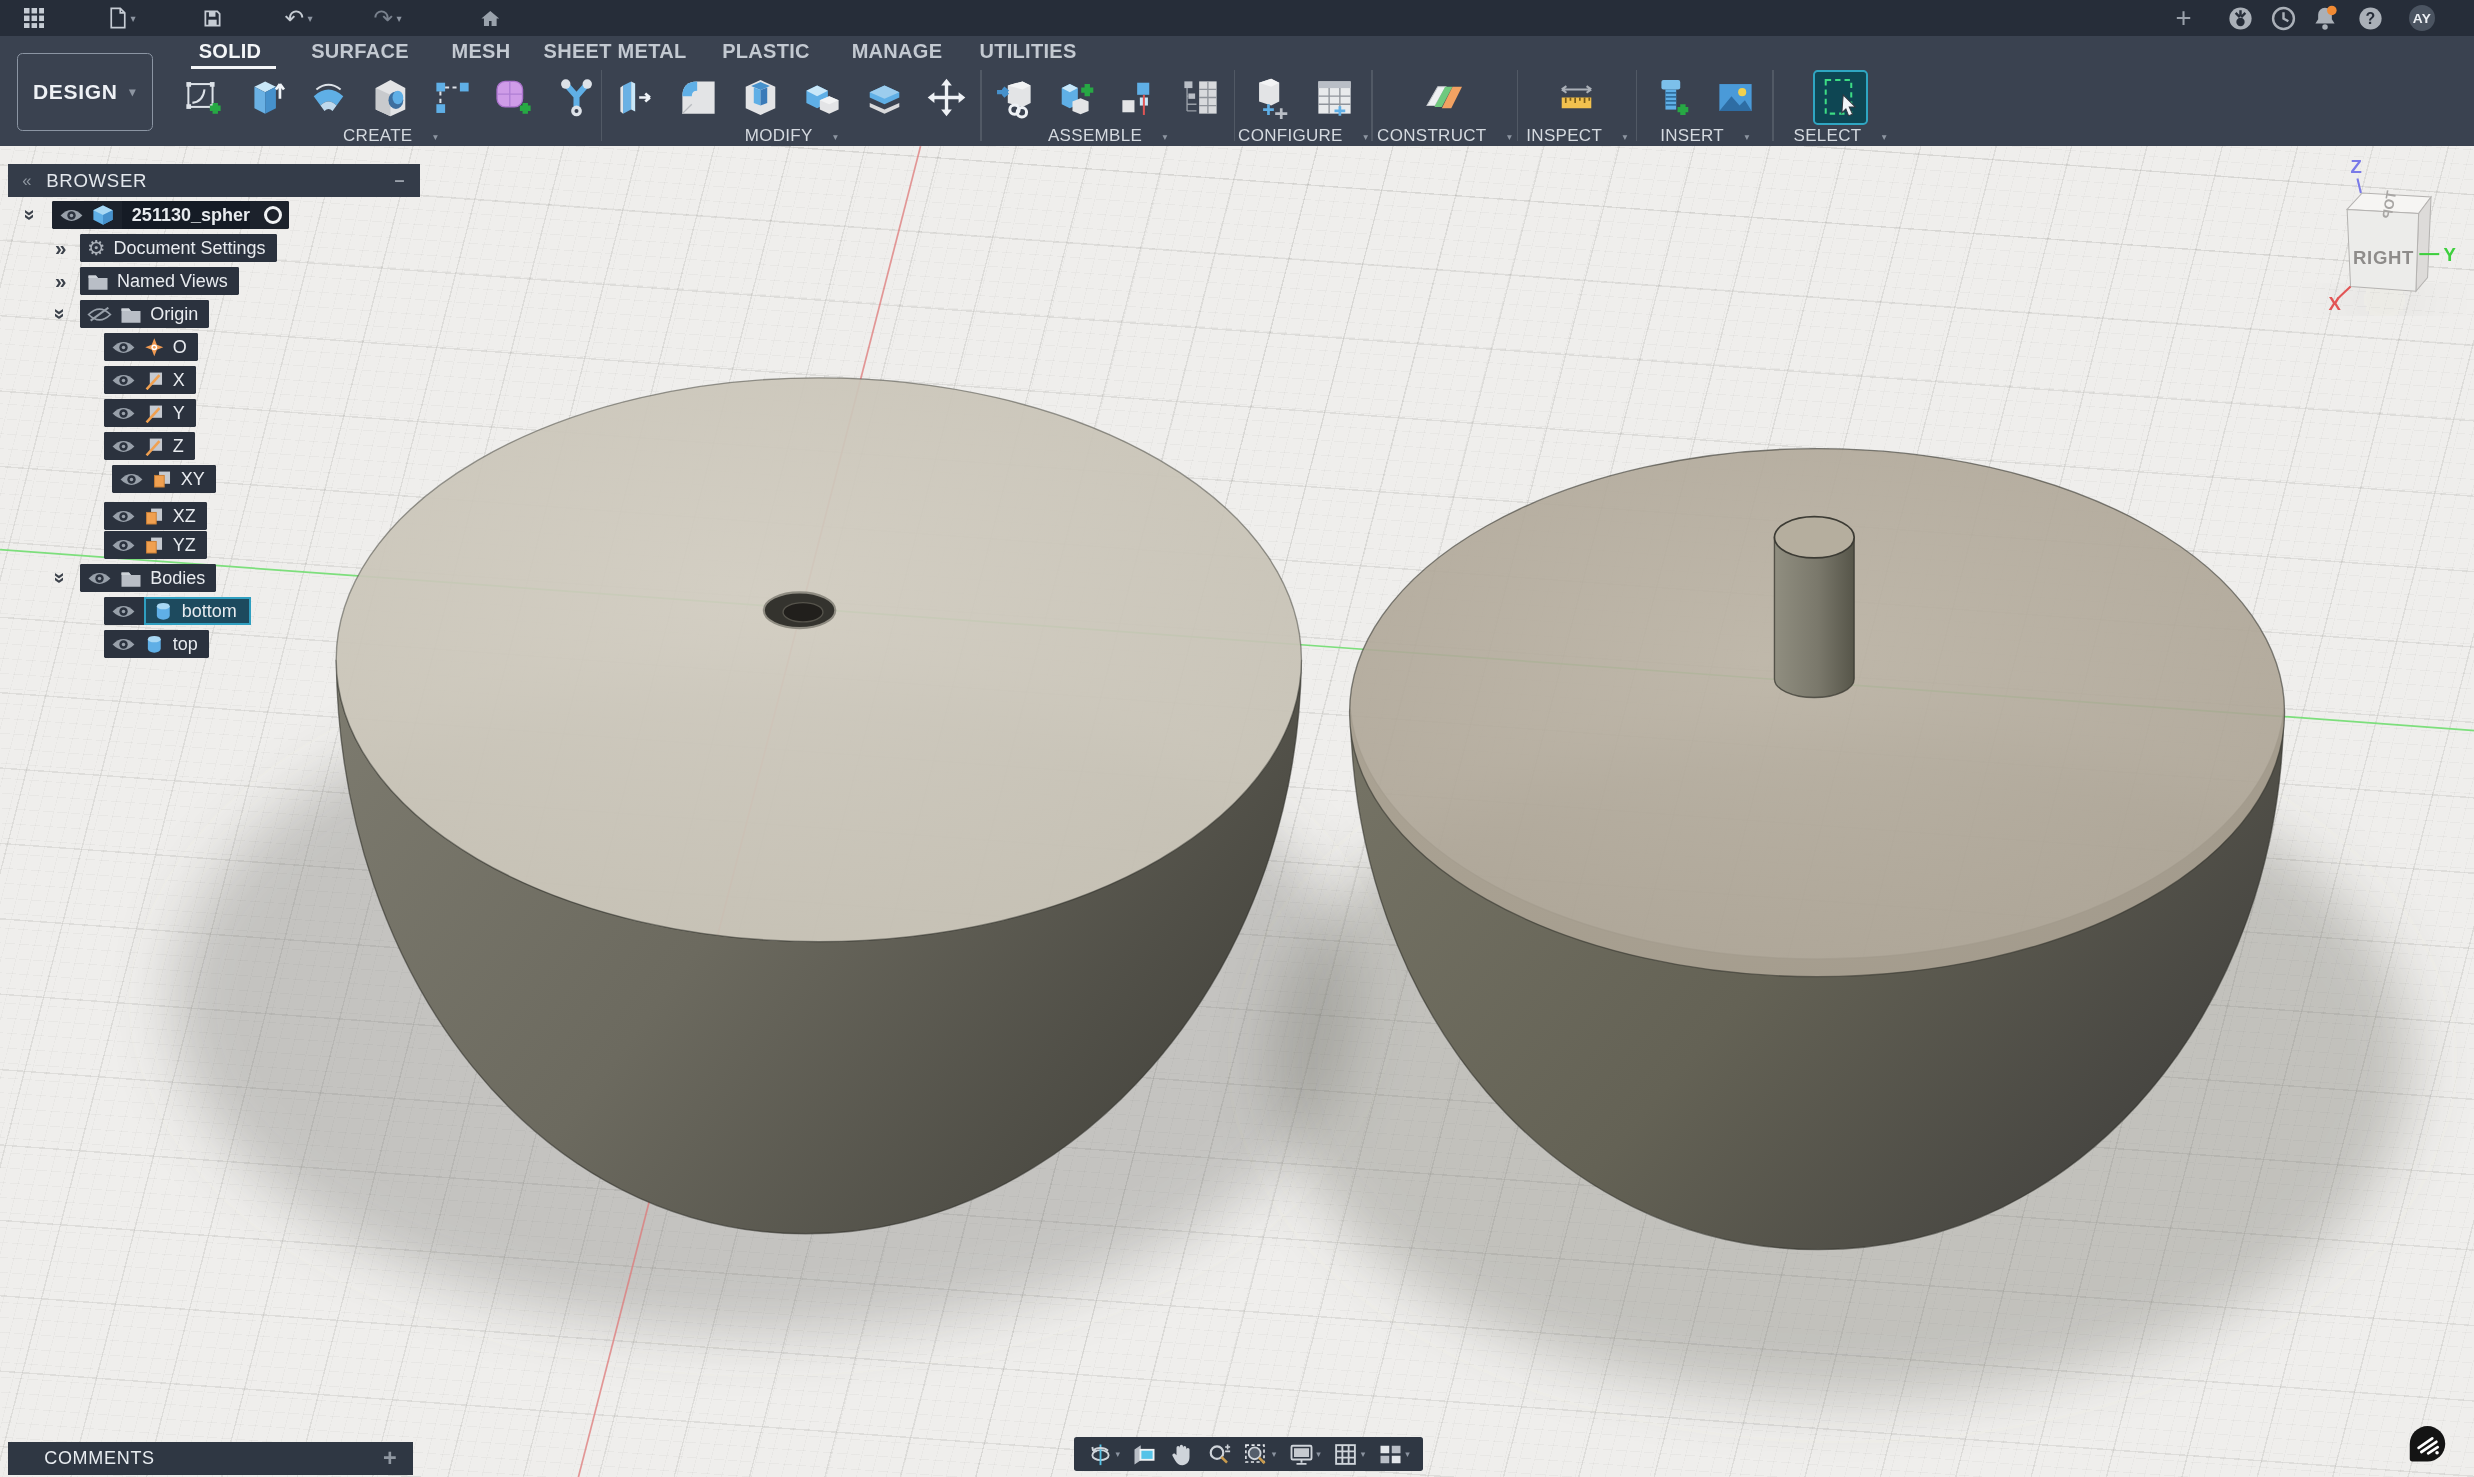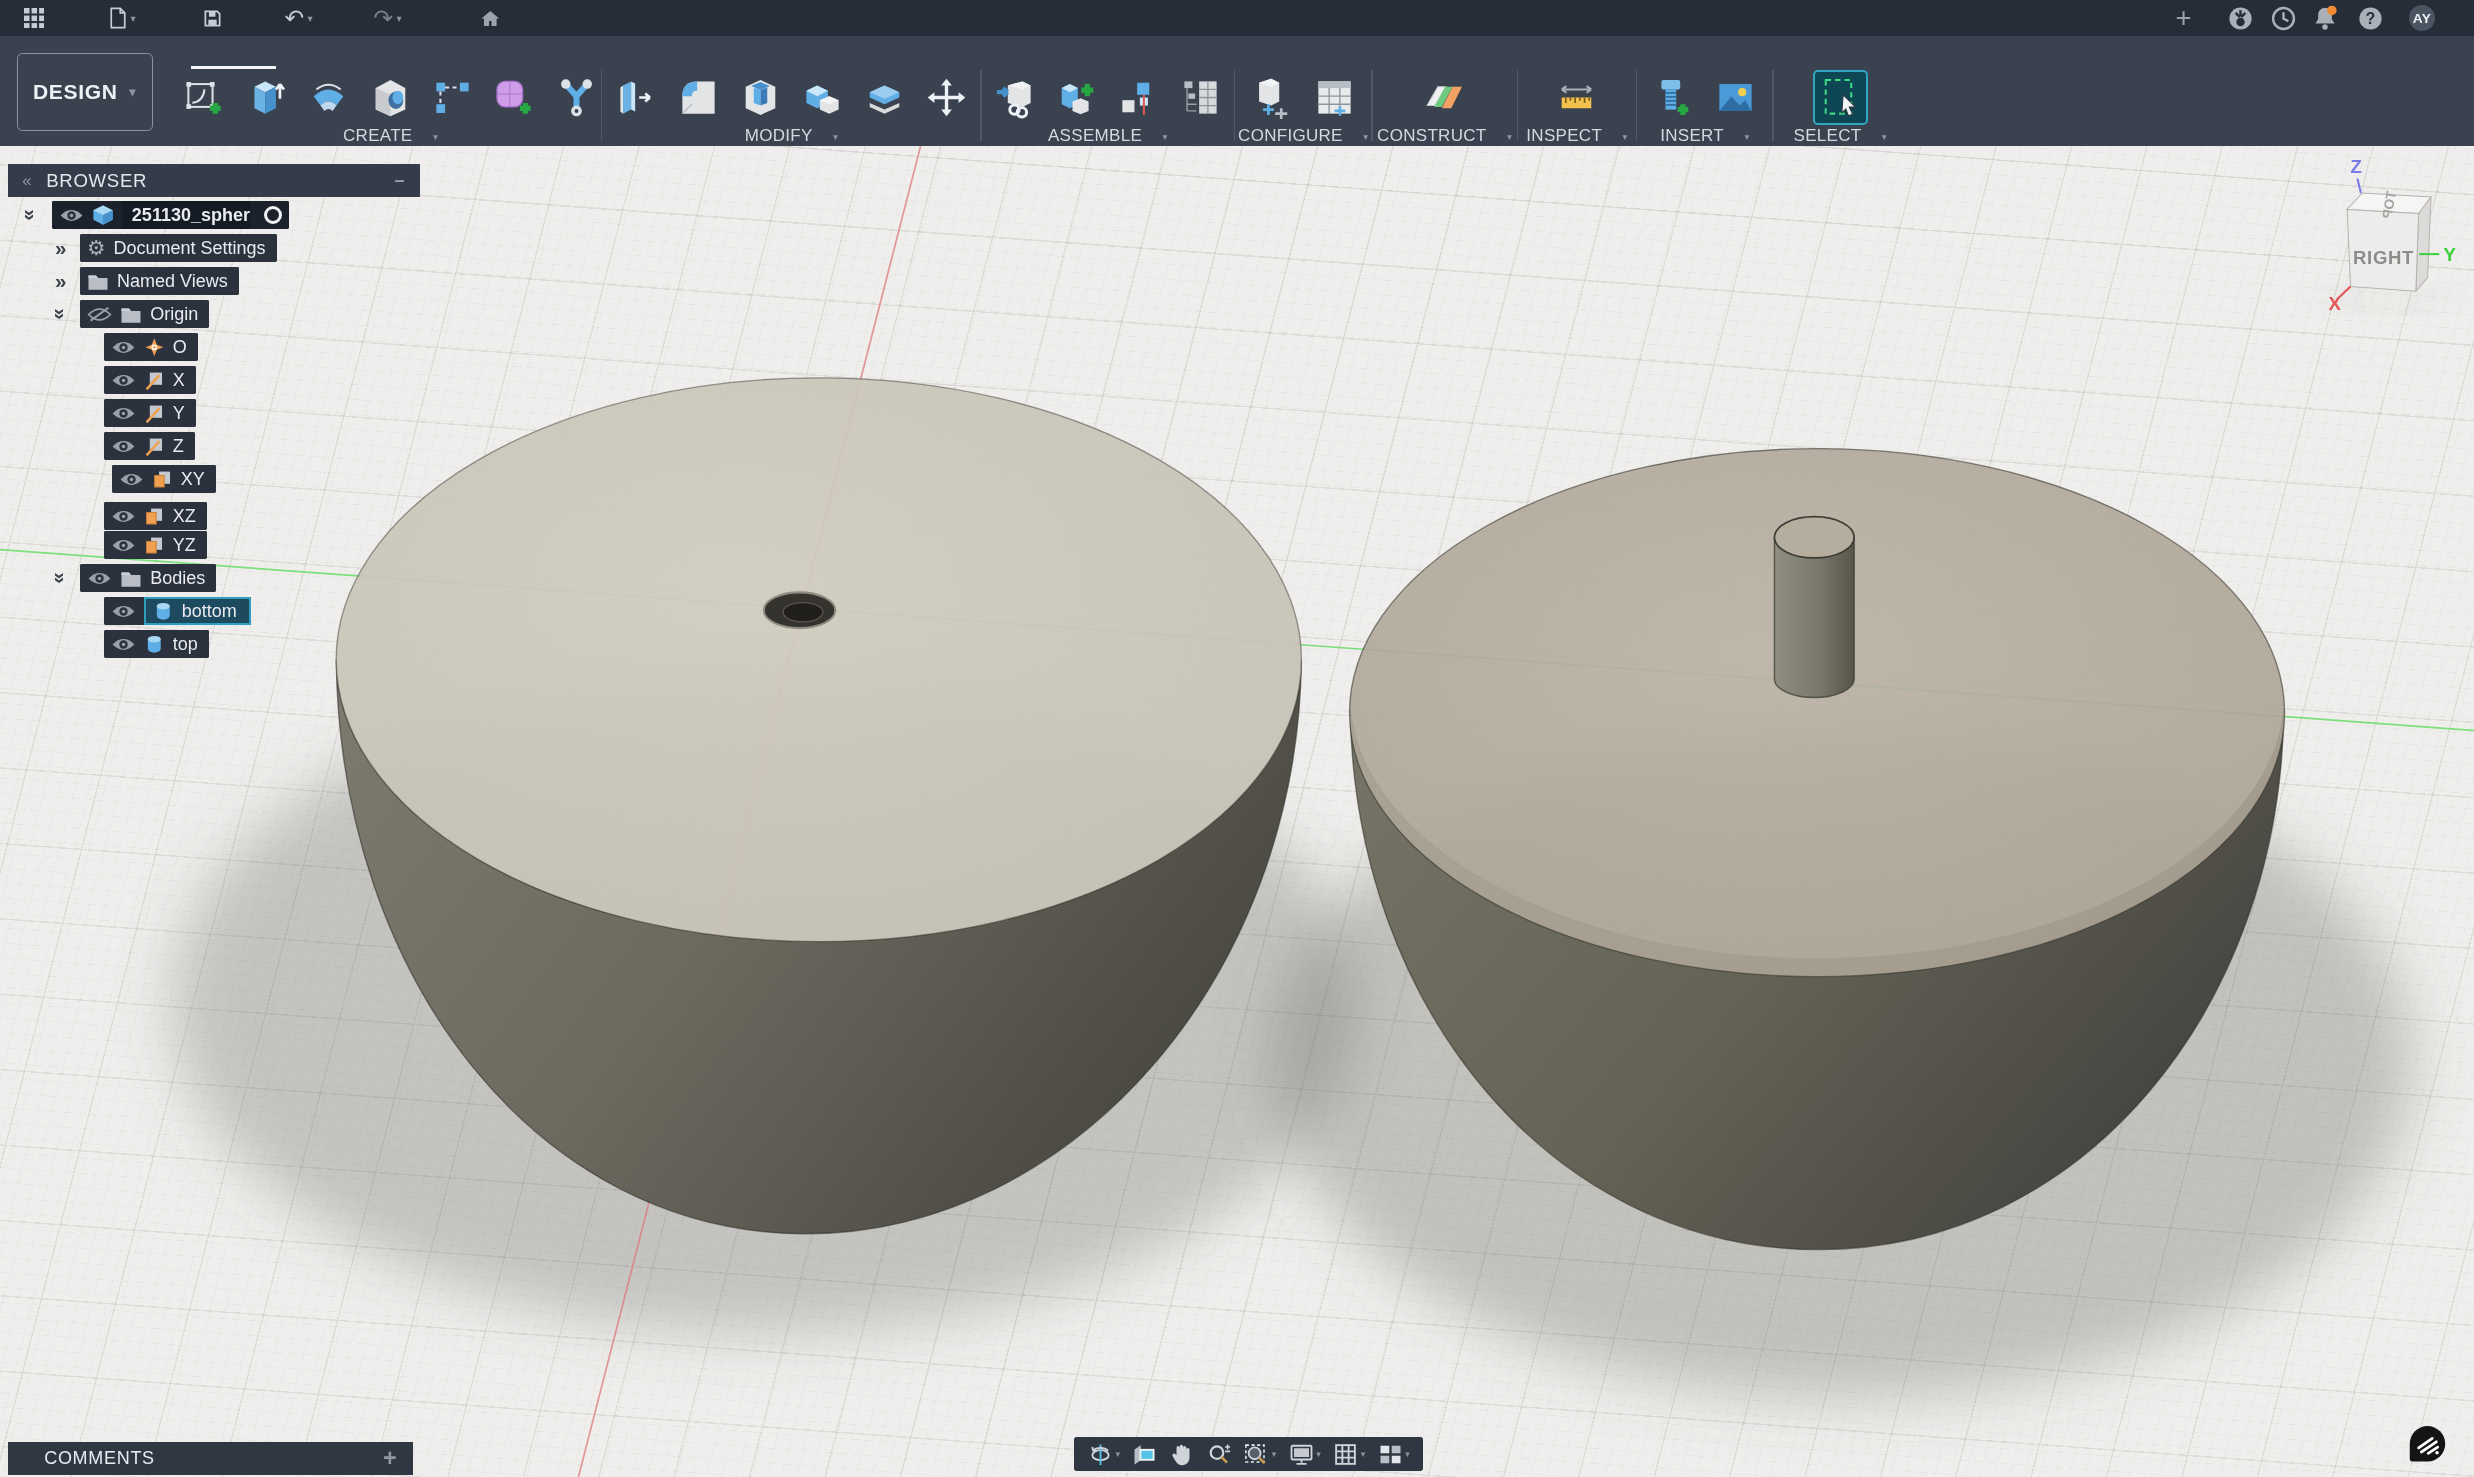--- a/index.html
+++ b/index.html
@@ -148,20 +148,29 @@
     <div class="t-ico" style="left:2402px;width:40px;">
       <span class="circ" id="avatar">AY</span>
     </div>
   </div>
 
   <div id="toolbar">
     <div id="design-btn">
       <span>DESIGN</span>
         <span class="caret" style="font-size:12.4px;">▾</span>
     </div>
+    <div id="tabs">
+        <span class="wtab active" style="left: 230px;">SOLID</span>
+        <span class="wtab" style="left: 360px;">SURFACE</span>
+        <span class="wtab" style="left: 481px;">MESH</span>
+        <span class="wtab" style="left: 615px;">SHEET METAL</span>
+        <span class="wtab" style="left: 766px;">PLASTIC</span>
+        <span class="wtab" style="left: 897px;">MANAGE</span>
+        <span class="wtab" style="left: 1028px;">UTILITIES</span>
+      </div>
     <div id="tab-underline"></div>
     <div id="ribbon">
         <div class="group" style="width: 421px;">
           <div class="gicons">
             <div class="tool">
               <svg viewBox="0 0 64 64">
                 <rect x="8" y="12" width="36" height="34" fill="none" stroke="#dde2e8" stroke-width="3"></rect>
                 <rect x="5" y="9" width="7" height="7" fill="#dde2e8"></rect>
                 <rect x="40" y="9" width="7" height="7" fill="#dde2e8"></rect>
                 <rect x="5" y="42" width="7" height="7" fill="#dde2e8"></rect>

